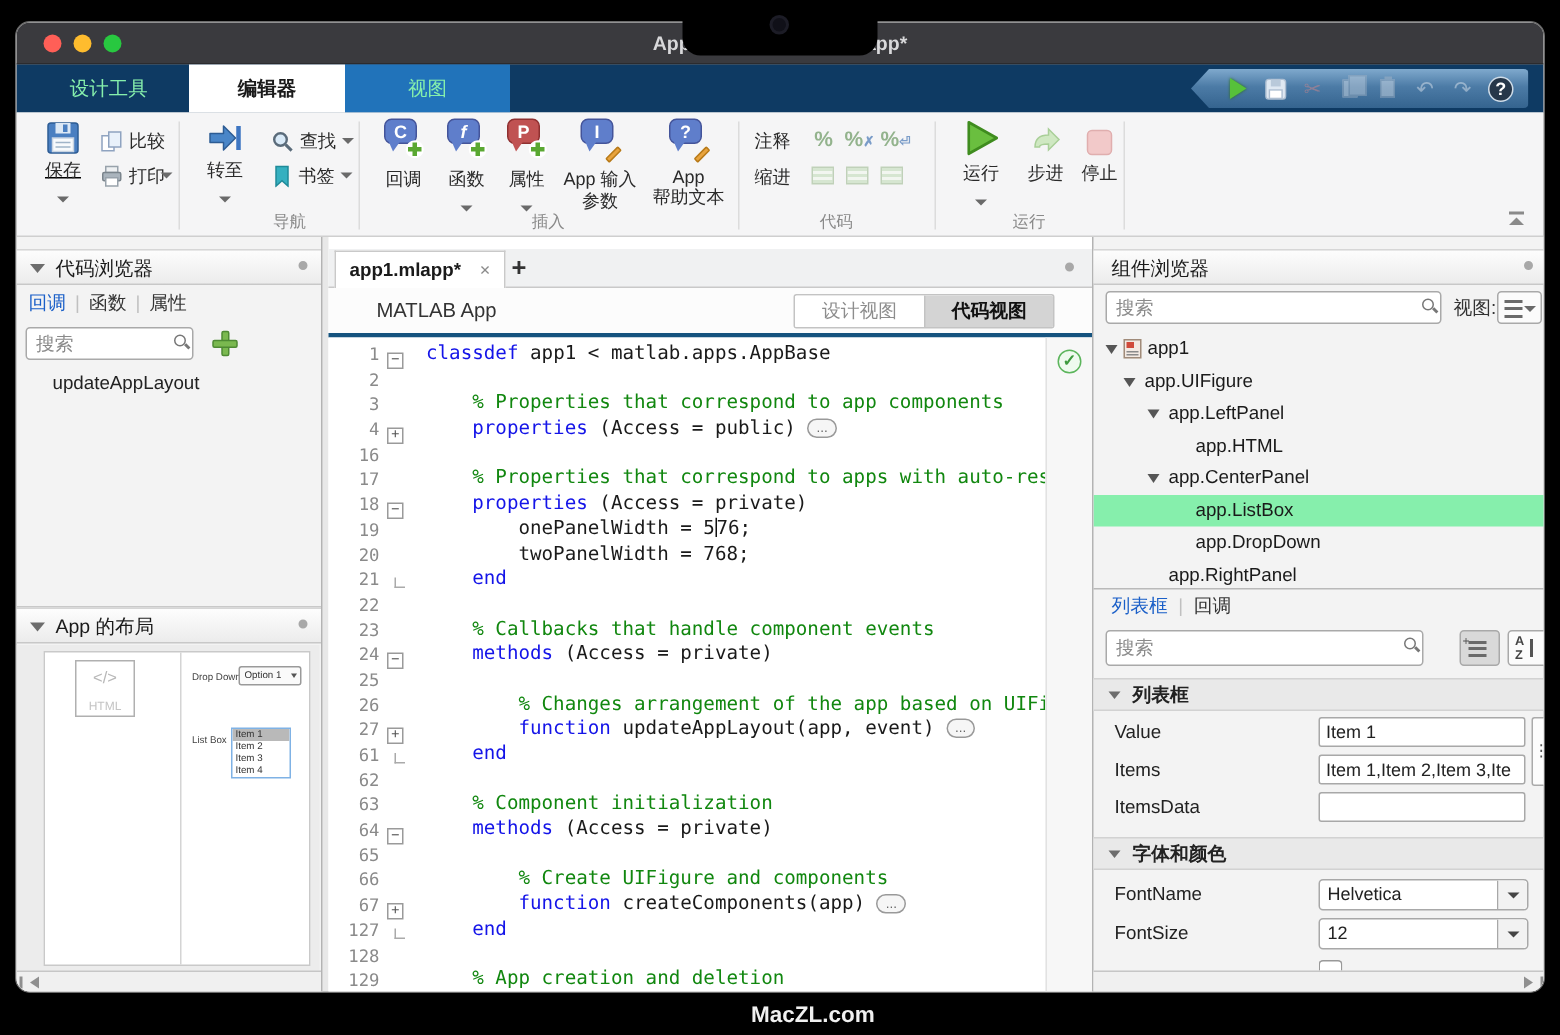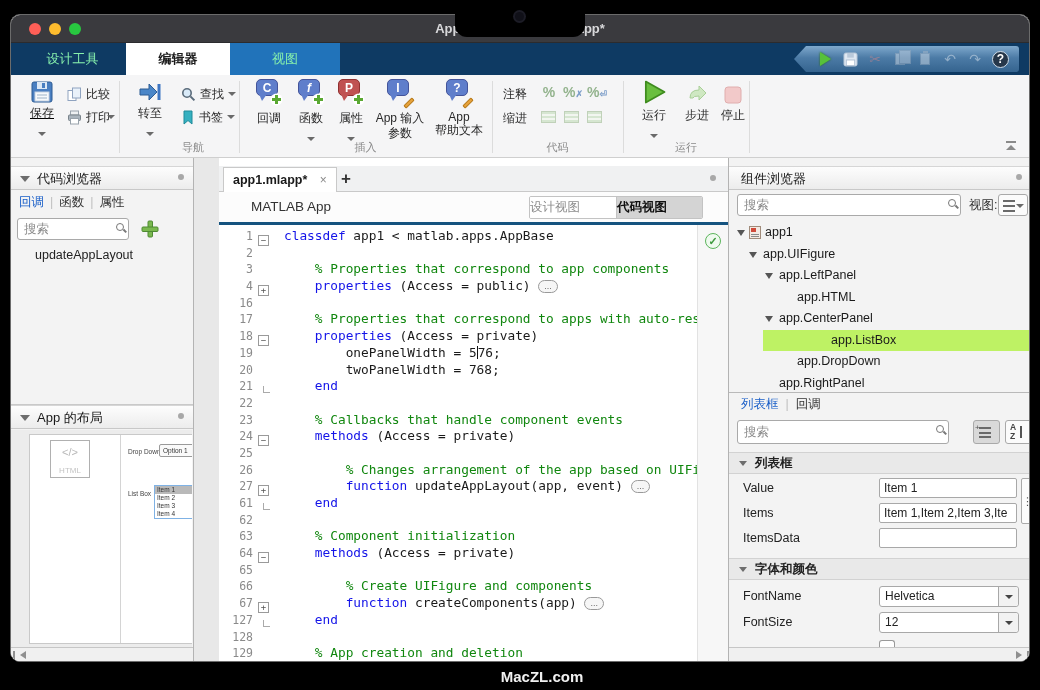--- a/index.html
+++ b/index.html
@@ -99,21 +99,21 @@
   .searchbox { position:absolute; height:22px; }
   .searchbox input { width:100%; height:100%; border:1px solid #a9a9a9; border-radius:3px;
       padding:0 18px 0 6px; font-size:12.5px; color:#333; background:#fff; outline:none; }
   .searchbox input::placeholder { color:#8a8a8a; }
   .mag { position:absolute; right:5px; top:5px; width:8px; height:8px; border:1.5px solid #777;
          border-radius:50%; }
   .mag::after { content:""; position:absolute; left:6px; top:6px; width:4px; height:1.5px;
          background:#777; transform:rotate(45deg); }
 
   
-  .left-panel { position:absolute; left:0; top:0; width:183px; height:100%;
+  .left-panel { position:absolute; left:0; top:0; width:204px; height:100%;
                 background:#f3f3f3; border-right:1px solid #b3b3b3; }
   .cb-tabs { position:absolute; left:8px; top:36px; font-size:12.5px; color:#333; }
   .cb-tabs .sel { color:#1a5fc8; }
   .cb-tabs .pipe { color:#c0c0c0; margin:0 6px; }
   .cb-search { left:6px; top:60px; width:112px; }
   .green-plus { position:absolute; left:128px; top:60px; width:22px; height:22px; cursor:pointer; }
   .cb-list { position:absolute; left:0; top:88px; right:1px; height:156px; overflow:hidden; }
   .cb-item { height:18px; line-height:18px; font-size:12.5px; color:#222; padding-left:24px; }
   .lp-divider { position:absolute; left:0; right:0; top:246px; height:1px; background:#c9c9c9; }
   .layout-header { top:247px; }
@@ -153,21 +153,21 @@
              border:1px solid #c9c9c9; border-bottom:none; padding:0 9px; line-height:24px;
              font-size:12.5px; font-weight:bold; color:#1a1a1a; }
   .doc-close { font-weight:normal; color:#8a8a8a; margin-left:9px; font-size:12px; cursor:pointer; }
   .new-tab { position:absolute; left:122px; top:0; line-height:25px; font-size:17px; color:#333;
              font-weight:bold; cursor:pointer; }
   .doc-donut { right:12px; top:9px; }
   .view-header { position:absolute; left:0; right:0; top:34px; height:30px; background:#fcfcfc; }
   .breadcrumb { position:absolute; left:32px; line-height:30px; font-size:13.5px; color:#333; }
   .view-toggle { position:absolute; right:25px; top:4px; height:23px; display:flex;
                  border:1px solid #c3c3c3; border-radius:2px; overflow:hidden; }
-  .vt { width:86px; text-align:left; line-height:21px; font-size:12.5px; cursor:pointer; }
+  .vt { width:86px; text-align:center; line-height:21px; font-size:12.5px; cursor:pointer; }
   .vt.design { background:#fff; color:#8d8d8d; }
   .vt.codev { background:#d4d4d4; color:#111; font-weight:bold; border-left:1px solid #c3c3c3; }
   .navy-line { position:absolute; left:0; right:0; top:64px; height:3px; background:#15537f; }
   .code-area { position:absolute; left:0; right:0; top:67px; bottom:0; background:#fff; overflow:hidden; }
   .code-lines { position:absolute; left:0; top:3px; right:31px; bottom:0; overflow:hidden; }
   .code-line { position:relative; height:16.7px; white-space:pre;
                font-family:"DejaVu Sans Mono",monospace; font-size:12.8px; line-height:16.7px; }
   .line-num { position:absolute; left:0; width:34px; text-align:right; color:#8a8a8a;
               font-size:11.5px; }
   .fold-col { position:absolute; left:39px; top:3px; width:15px; height:11px; }
@@ -195,21 +195,21 @@
                  background:#f3f3f3; border-left:1px solid #b3b3b3; }
   .rp-search { left:8px; top:36px; width:224px; }
   .view-label { position:absolute; left:240px; top:36px; line-height:22px; font-size:12.5px; color:#333; }
   .view-combo { position:absolute; right:3px; top:36px; width:30px; height:22px; border:1px solid #a9a9a9;
                 border-radius:3px; background:#fbfbfb; cursor:pointer; }
   .tree-ic { position:absolute; left:4px; top:5px; width:12px; height:12px;
       background:repeating-linear-gradient(180deg,#6a6a6a 0 2px,transparent 2px 5px); }
   .view-combo .caret-dn { position:absolute; right:3px; top:9px; }
   .tree { position:absolute; left:0; right:1px; top:64px; height:170px; overflow:hidden; }
   .tree-row { position:relative; height:21.5px; line-height:21.5px; font-size:12.5px; color:#1a1a1a; }
-  .tree-row.sel { background:#bef264;margin-left:34px; }
+  .tree-row.sel { background:#86efac; }
   .tree-exp { position:absolute; top:8px; width:0; height:0; border-left:4.5px solid transparent;
               border-right:4.5px solid transparent; border-top:6px solid #555; }
   .tree-label { position:absolute; top:0; }
   .app-icon { position:absolute; left:20px; top:4px; width:12px; height:13px; background:#f3e9e2;
               border:1px solid #a08b7a; }
   .app-icon::before { content:""; position:absolute; left:1px; top:1px; width:5px; height:4px; background:#d04a3a; }
   .app-icon::after { content:""; position:absolute; left:1px; top:7px; width:8px; height:1px;
               background:#8a8a8a; box-shadow:0 2px 0 #8a8a8a; }
   .rp-divider { position:absolute; left:0; right:0; top:234px; height:1px; background:#b9b9b9; }
   .insp-tabs { position:absolute; left:12px; top:238px; font-size:12.5px; color:#333; }

